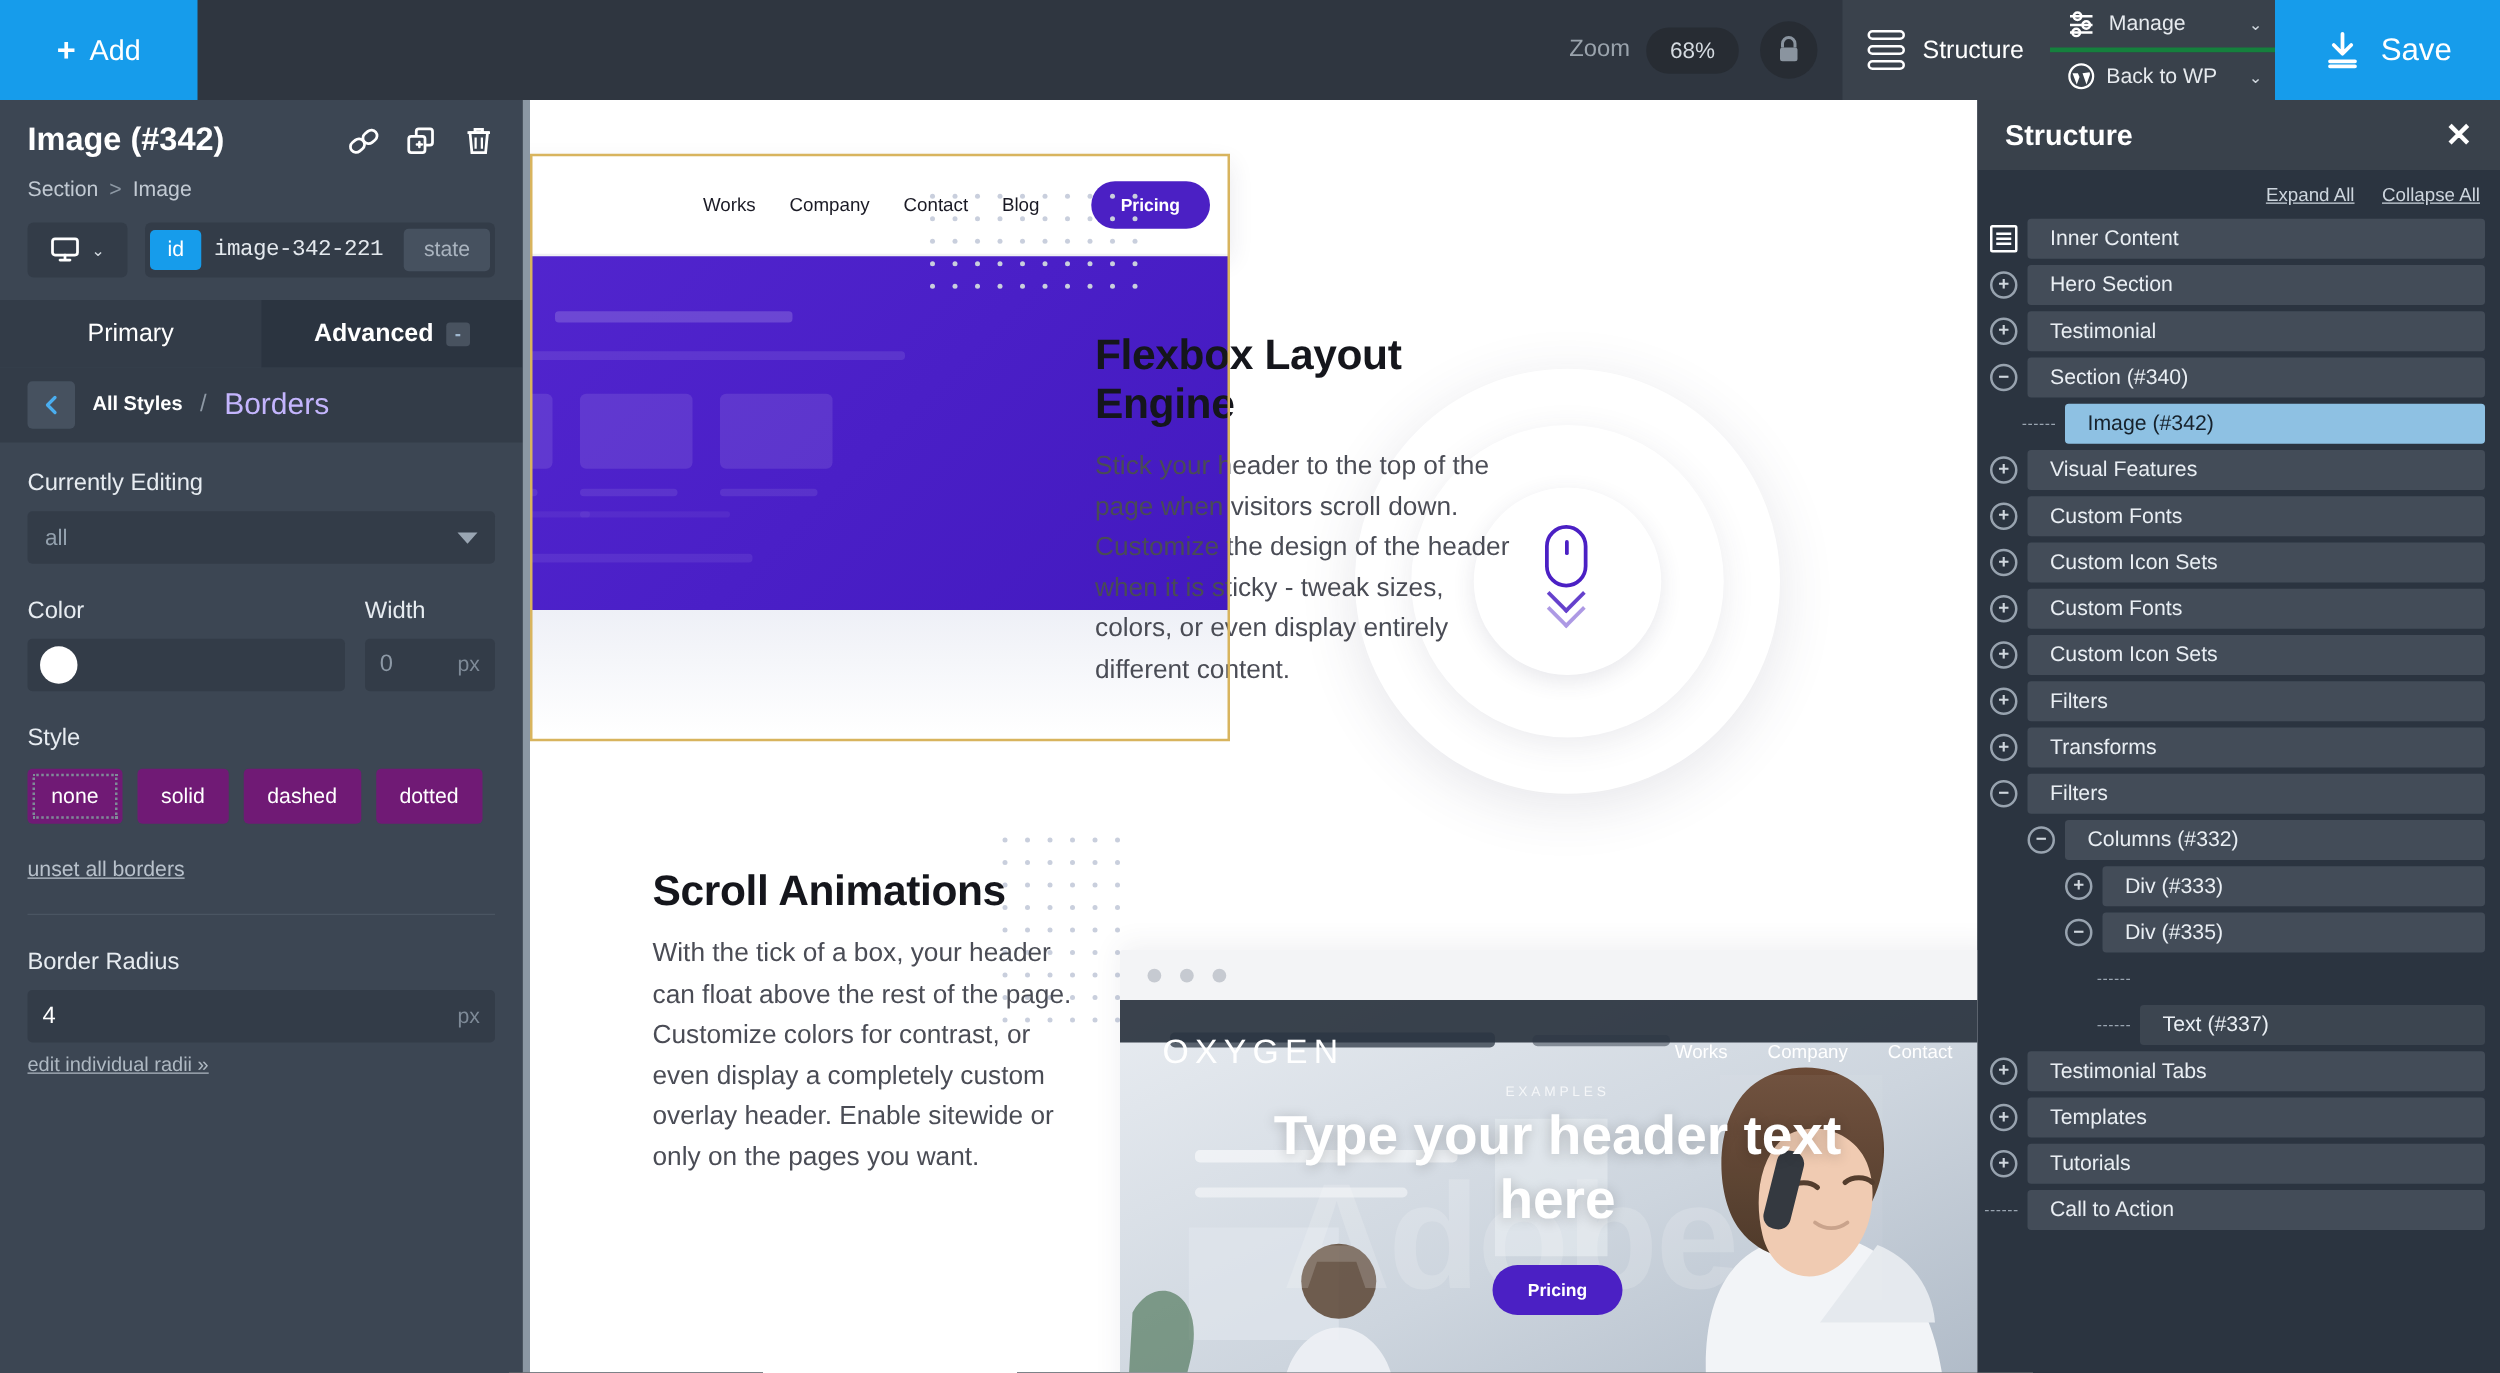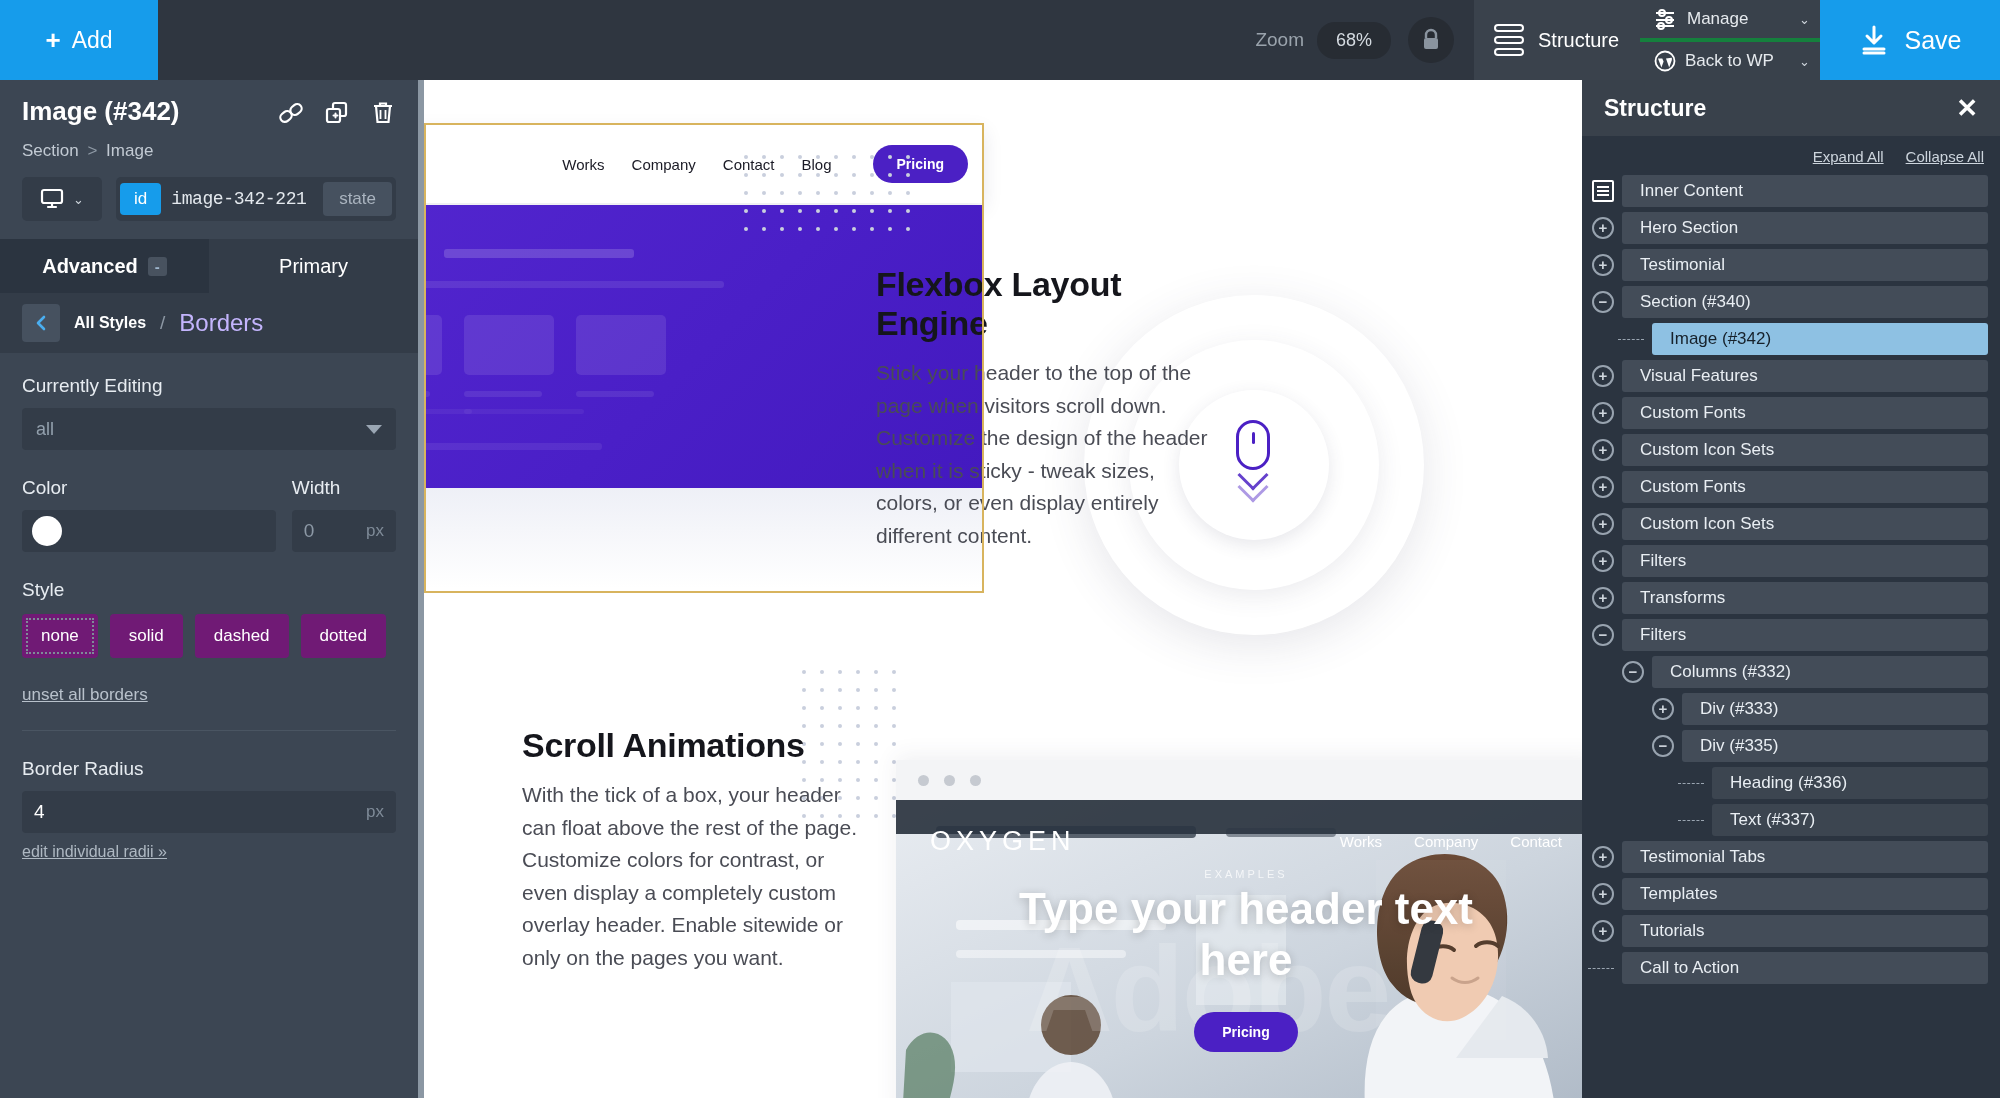--- a/index.html
+++ b/index.html
@@ -424,26 +424,26 @@
         </div>
         <div class="lp-idfield">
           <span class="id-chip">id</span>
           <span class="id-val">image-342-221</span>
           <span class="state-chip">state</span>
         </div>
       </div>
     </div>
 
     <div class="lp-tabs">
+      <div class="lp-tab">
+        <span>Primary</span>
+      </div>
       <div class="lp-tab active">
         <span>Advanced</span>
         <span class="minus-chip">-</span>
-      </div>
-      <div class="lp-tab">
-        <span>Primary</span>
       </div>
     </div>
 
     <div class="lp-crumbbar">
       <span class="back-btn">
         <svg width="16" height="18" viewBox="0 0 16 18">
           <path d="M11 3L5 9l6 6" fill="none" stroke="#4aaef0" stroke-width="2.6" stroke-linecap="round" stroke-linejoin="round"></path>
         </svg>
       </span>
       <span class="crumb-a">All Styles</span>
@@ -641,21 +641,21 @@
           <i style="left: 90px; top: 144px;"></i>
         </div>
 
       <div class="sel-outline"></div>
 
       <div class="txt-block" style="left:452px;top:185px;width:340px">
         <div class="txt-h">Flexbox Layout Engine</div>
         <div class="txt-p">Stick your header to the top of the page when visitors scroll down. Customize the design of the header when it is sticky - tweak sizes, colors, or even display entirely different content.</div>
       </div>
 
-      <div class="txt-block" style="left:98px;top:646px;width:340px">
+      <div class="txt-block" style="left:98px;top:614px;width:340px">
         <div class="txt-h">Scroll Animations</div>
         <div class="txt-p">With the tick of a box, your header can float above the rest of the page. Customize colors for contrast, or even display a completely custom overlay header. Enable sitewide or only on the pages you want.</div>
       </div>
 
       <div class="browser">
         <div class="browser-bar">
           <i></i>
           <i></i>
           <i></i>
         </div>
@@ -791,21 +791,20 @@
           <span class="node-lbl">Div (#333)</span>
         </div>
         <div class="node" style="padding-left: 70px;">
           <span class="toggle">−</span>
           <span class="node-lbl">Div (#335)</span>
         </div>
         <div class="node" style="padding-left: 100px;">
           <span style="flex: 0 0 22px; height: 22px; position: relative;">
             <span style="position:absolute;left:-4px;top:50%;width:26px;border-top:1px dashed #9aa5b1;"></span>
           </span>
-          <span class="node-lbl plain">Heading (#336)</span>
         </div>
         <div class="node" style="padding-left: 100px;">
           <span style="flex: 0 0 22px; height: 22px; position: relative;">
             <span style="position:absolute;left:-4px;top:50%;width:26px;border-top:1px dashed #9aa5b1;"></span>
           </span>
           <span class="node-lbl plain">Text (#337)</span>
         </div>
         <div class="node" style="padding-left: 10px;">
           <span class="toggle">+</span>
           <span class="node-lbl">Testimonial Tabs</span>

